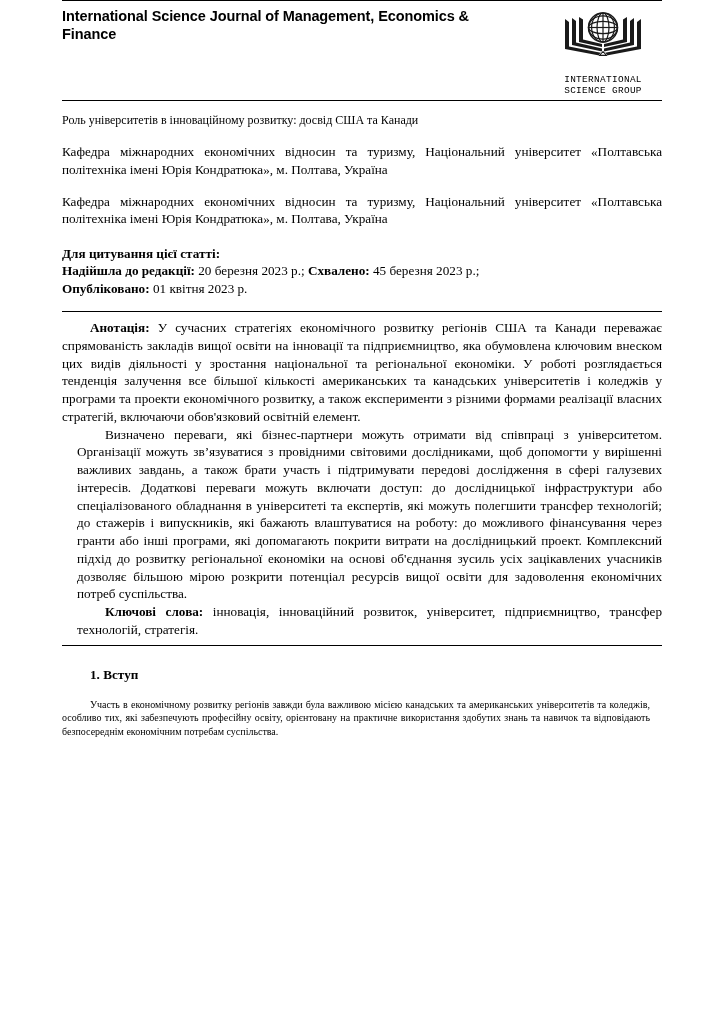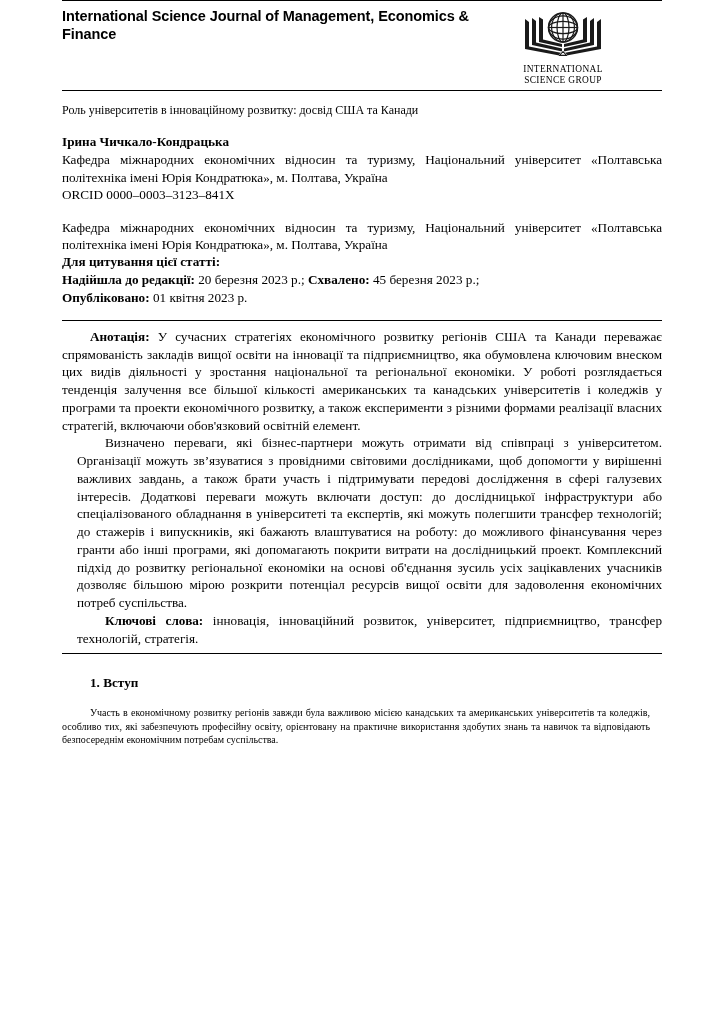--- a/index.html
+++ b/index.html
@@ -34,21 +34,21 @@
     border: none;
     border-top: 1.2px solid #000;
     margin: 0;
     height: 0;
   }
 
   
   .masthead {
     display: flex;
     align-items: flex-start;
-    justify-content: flex-start;
+    justify-content: space-between;
     padding-top: 6px;
   }
   .masthead-left {
     flex: 1 1 auto;
     padding-right: 12px;
     max-width: 430px;
   }
   .journal-title {
     font-family: "Liberation Sans", "DejaVu Sans", sans-serif;
     font-weight: bold;
@@ -65,25 +65,25 @@
 
   
   .logo-wrap {
     flex: 0 0 auto;
     width: 118px;
     text-align: center;
     padding-top: 2px;
   }
   .logo-mark { display: block; margin: 0 auto; }
   .logo-text {
-    font-family: Liberation Serif, serif;
+    font-family: Liberation Mono, monospace;
     font-size: 9.4px;
     line-height: 1.18;
     letter-spacing: 0.35px;
-    margin-top: 1px;
+    margin-top: 11px;
   }
 
   
   .article-title {
     font-size: 12px;
     font-weight: normal;
     line-height: 1.25;
     margin: 12px 0 0 0;
   }
 
@@ -100,21 +100,21 @@
     line-height: 1.32;
     text-align: justify;
     text-justify: inter-word;
   }
   .author-orcid {
     font-size: 13.2px;
     line-height: 1.32;
   }
 
   
-  .cite-block { }
+  .cite-block { margin-top: 17px; }
   .cite-heading {
     font-size: 13.2px;
     font-weight: bold;
     line-height: 1.32;
   }
   .cite-body {
     font-size: 13.2px;
     line-height: 1.33;
     text-align: justify;
   }
@@ -197,23 +197,21 @@
         <div>SCIENCE GROUP</div>
       </div>
     </div>
   </div>
 
   <hr class="rule" style="margin-top:4px;">
 
   <h1 class="article-title">Роль університетів в інноваційному розвитку: досвід США та Канади</h1>
 
   <div class="author-block">
-    <div class="author-name">Ірина Чичкало-Кондрацька</div>
     <div class="author-affil">Кафедра міжнародних економічних відносин та туризму, Національний університет «Полтавська політехніка імені Юрія Кондратюка», м. Полтава, Україна</div>
-    <div class="author-orcid">ORCID  0000–0003–3123–841X</div>
   </div>
 
   <div class="author-block">
     <div class="author-affil">Кафедра міжнародних економічних відносин та туризму, Національний університет «Полтавська політехніка імені Юрія Кондратюка», м. Полтава, Україна</div>
   </div>
 
   <div class="cite-block">
     <div class="cite-heading">Для цитування цієї статті:</div>
     <div class="cite-line"><b>Надійшла до редакції:</b><span> 20 березня 2023 р.; </span><b>Схвалено:</b><span> 45 березня 2023 р.;</span></div>
     <div class="cite-line"><b>Опубліковано:</b><span> 01 квітня 2023 р.</span></div>

